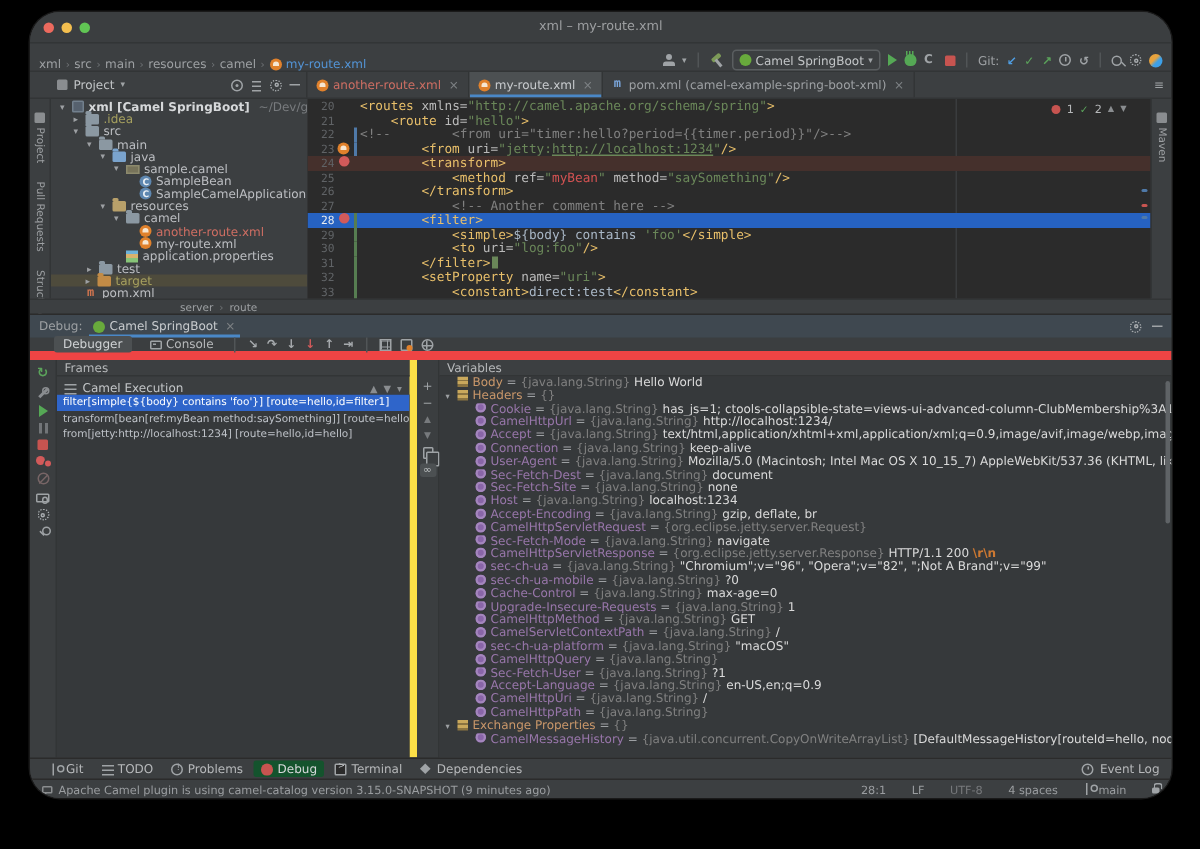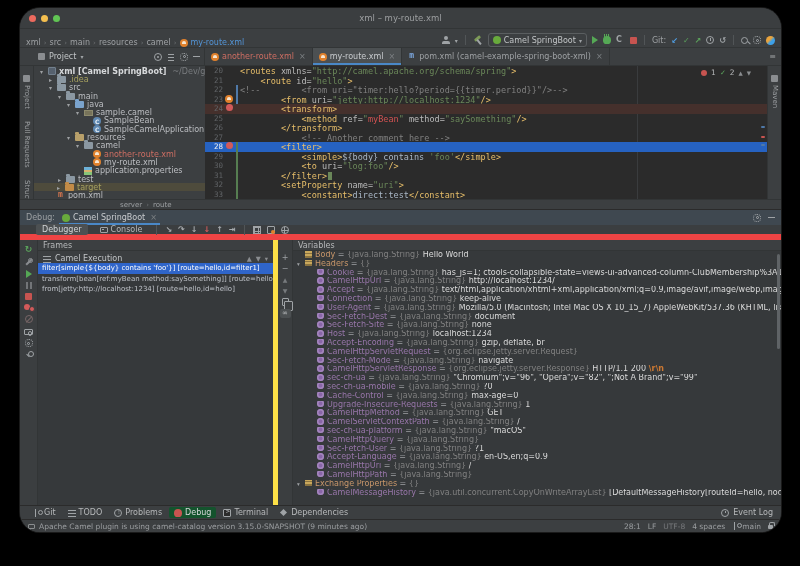--- a/index.html
+++ b/index.html
@@ -201,21 +201,21 @@
   .bi-prob{border:1px solid #9fa3a6;border-radius:50%}
   .bi-prob::before{content:"!";position:absolute;left:2.5px;top:-1.5px;font-size:6px;color:#9fa3a6}
   .bi-debug{border-radius:50% 50% 45% 45%;background:#c75450}
   .bi-term{background:#2b2b2b;border:1px solid #9fa3a6;border-radius:1px}
   .bi-term::before{content:">";position:absolute;left:1px;top:-1.5px;font-size:5.5px;color:#c2c5c7}
   .bi-dep::before{content:"";position:absolute;left:1px;top:1px;width:5px;height:5px;background:#9fa3a6;transform:rotate(45deg)}
   .eventlog{margin-left:auto;display:flex;align-items:center;gap:4px;color:#b6b8ba}
   .statusbar{height:13px;flex:none;display:flex;align-items:center;gap:4px;padding:0 8px;border-top:1px solid #2b2b2b;background:#3c3f41;color:#9a9da0;font-size:7.5px}
   .ic-bub{width:7px;height:5px;border:1px solid #8a8d8f;border-radius:1px}
   .ic-bub::after{content:"";position:absolute;left:1px;bottom:-2px;width:0;height:0;border-left:2px solid #8a8d8f;border-bottom:2px solid transparent}
-  .sb-right{margin-left:auto;display:flex;align-items:center;gap:7px}
+  .sb-right{margin-left:auto;display:flex;align-items:center;gap:17px}
   .sb-dim{color:#77797c}
   .ic-lock{width:5px;height:4px;background:#9fa3a6;border-radius:1px;margin-top:2px}
   .ic-lock::before{content:"";position:absolute;top:-3px;left:0.5px;width:4px;height:3px;border:1px solid #9fa3a6;border-bottom:none;border-radius:2px 2px 0 0}
 </style>
 </head>
 <body>
 
 <div class="win">
 
   <div class="titlebar">

